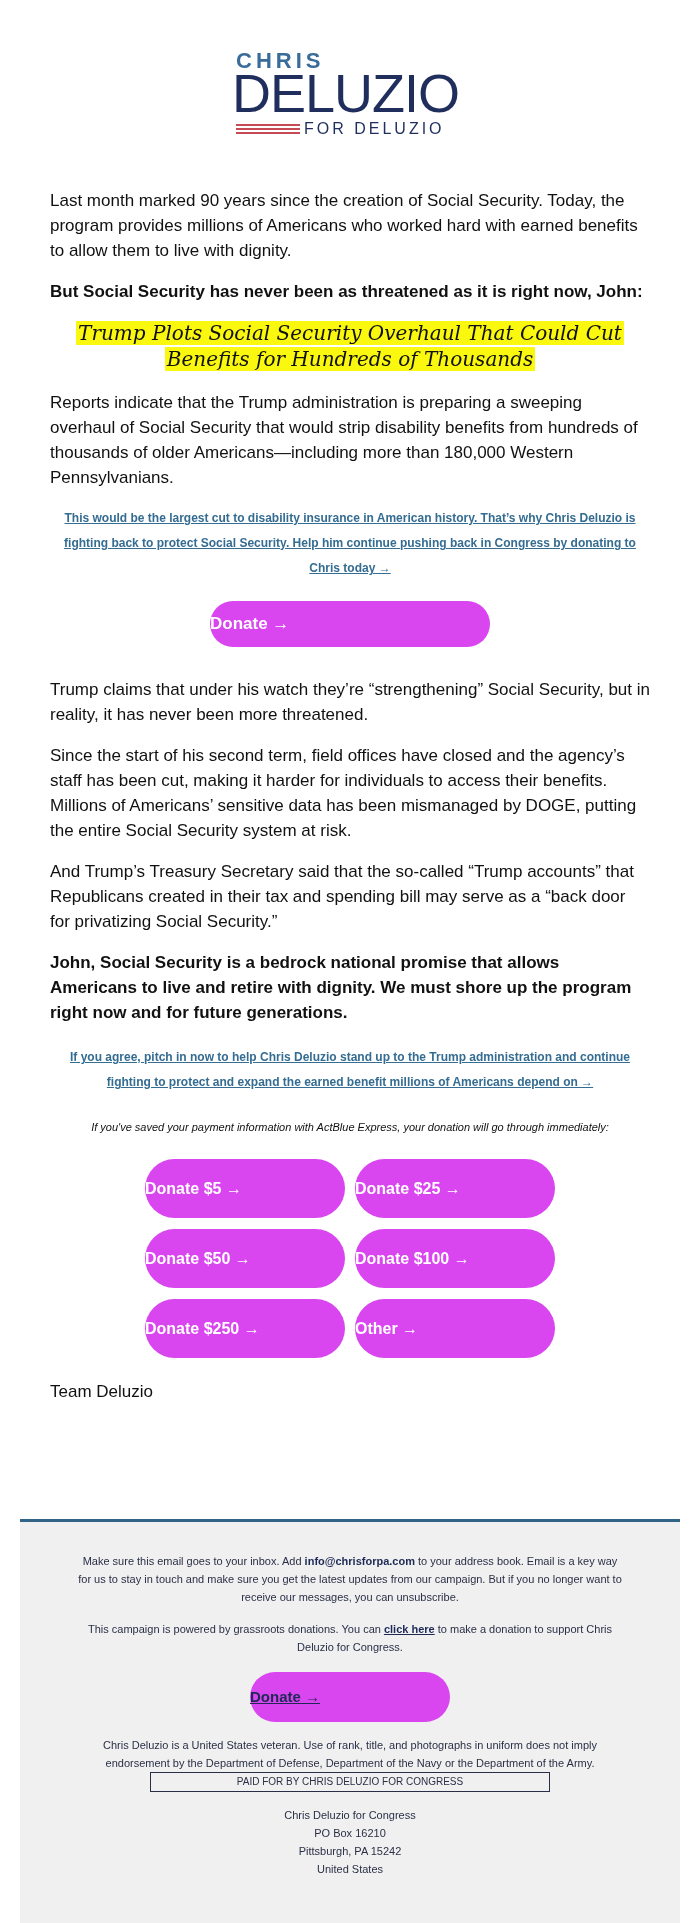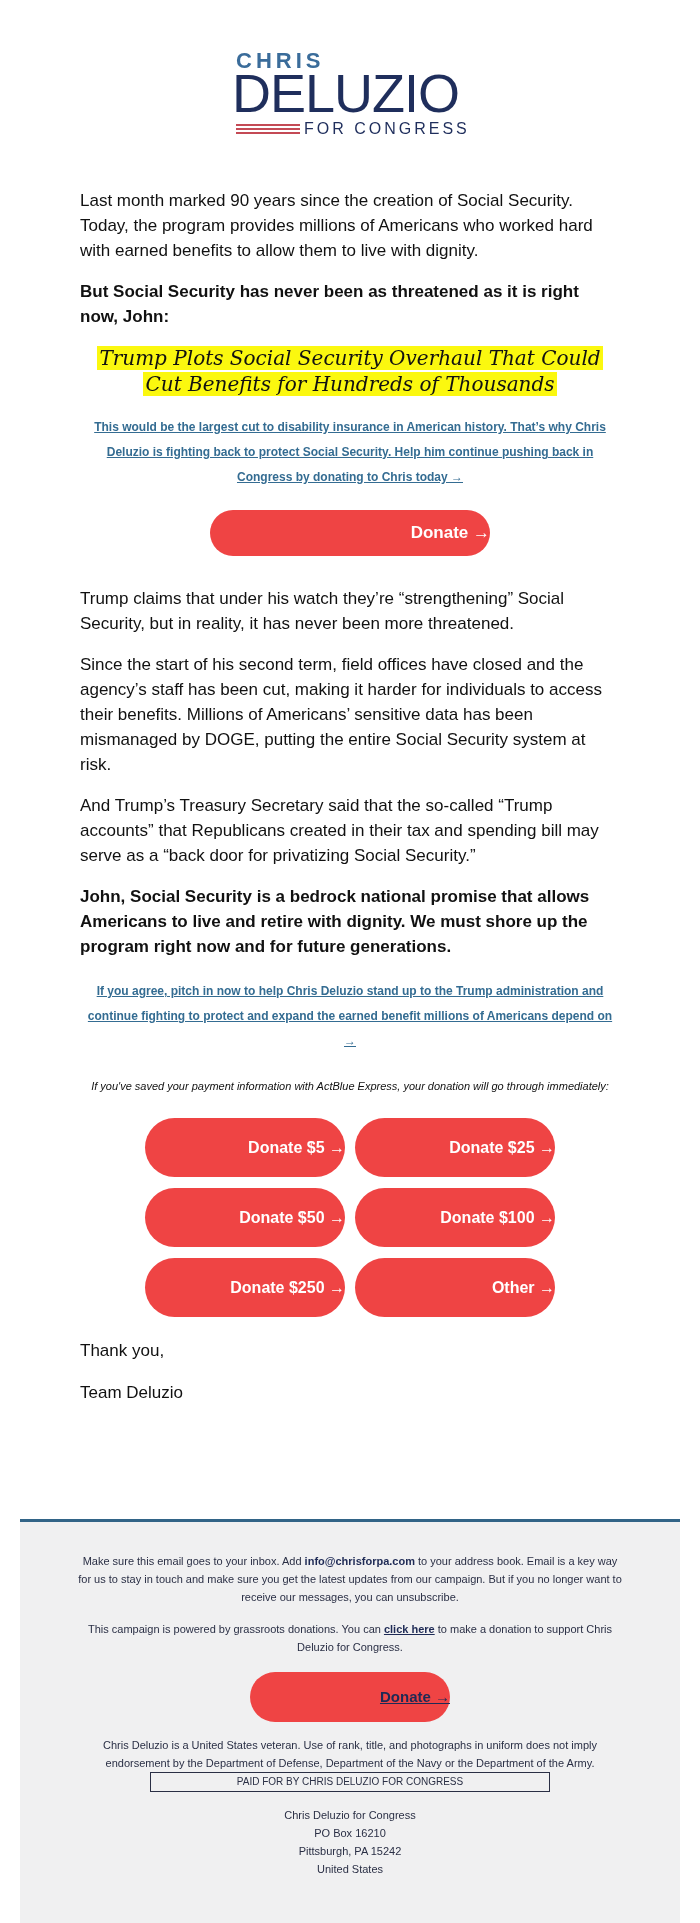--- a/index.html
+++ b/index.html
@@ -49,21 +49,21 @@
   }
   .logo-fc {
     position: absolute;
     left: 304px; top: 120px;
     font-family: "Liberation Sans", sans-serif;
     font-size: 16px;
     letter-spacing: 3px;
     color: #1f2e5c;
   }
   .content {
-    padding: 0 80px;
+    padding: 0 50px;
   }
   p.body {
     font-size: 17px;
     line-height: 25px;
     margin-bottom: 16px;
     color: #111111;
   }
   p.bold { font-weight: 700; }
   .headline-wrap {
     text-align: center;
@@ -89,25 +89,25 @@
     line-height: 25px;
     color: #346c92;
     margin: 0 4px 20px;
   }
   .link-para a {
     color: #346c92;
     text-decoration: underline;
   }
   .btn {
     display: block;
-    background: #ef4444;
+    background: #d946ef;
     color: #ffffff;
     font-weight: 700;
     font-size: 17px;
-    text-align: right;
+    text-align: left;
     border-radius: 30px;
     text-decoration: none;
     cursor: pointer;
   }
   .btn-main {
     width: 280px;
     height: 46px;
     line-height: 46px;
     margin: 0 auto 30px;
   }
@@ -171,31 +171,32 @@
 <body>
 
 <div class="logo">
   <div class="logo-chris">CHRIS</div>
   <div class="logo-deluzio">DELUZIO</div>
   <div class="logo-stripes">
       <span></span>
       <span></span>
       <span></span>
     </div>
-  <div class="logo-fc">FOR CONGRESS</div>
+  <div class="logo-fc">FOR DELUZIO</div>
 </div>
 
 <div class="content" style="padding-top:38px;">
   <p class="body">Last month marked 90 years since the creation of Social Security. Today, the program provides millions of Americans who worked hard with earned benefits to allow them to live with dignity.</p>
   <p class="body bold">But Social Security has never been as threatened as it is right now, John:</p>
 
   <div class="headline-wrap">
     <span class="headline">Trump Plots Social Security Overhaul That Could Cut Benefits for Hundreds of Thousands</span>
   </div>
 
+  <p class="body">Reports indicate that the Trump administration is preparing a sweeping overhaul of Social Security that would strip disability benefits from hundreds of thousands of older Americans—including more than 180,000 Western Pennsylvanians.</p>
 
   <p class="link-para">
     <a href="#">This would be the largest cut to disability insurance in American history. That’s why Chris Deluzio is fighting back to protect Social Security. Help him continue pushing back in Congress by donating to Chris today →</a>
   </p>
 
   <a href="#" class="btn btn-main">Donate →</a>
 
   <p class="body">Trump claims that under his watch they’re “strengthening” Social Security, but in reality, it has never been more threatened.</p>
   <p class="body">Since the start of his second term, field offices have closed and the agency’s staff has been cut, making it harder for individuals to access their benefits. Millions of Americans’ sensitive data has been mismanaged by DOGE, putting the entire Social Security system at risk.</p>
   <p class="body">And Trump’s Treasury Secretary said that the so-called “Trump accounts” that Republicans created in their tax and spending bill may serve as a “back door for privatizing Social Security.”</p>
@@ -209,21 +210,20 @@
 
   <div class="grid">
     <a href="#" class="btn">Donate $5 →</a>
     <a href="#" class="btn">Donate $25 →</a>
     <a href="#" class="btn">Donate $50 →</a>
     <a href="#" class="btn">Donate $100 →</a>
     <a href="#" class="btn">Donate $250 →</a>
     <a href="#" class="btn">Other →</a>
   </div>
 
-  <p class="signoff">Thank you,</p>
   <p class="signoff">Team Deluzio</p>
 </div>
 
 <div class="footer">
   <p class="f1">
     <span>Make sure this email goes to your inbox. Add </span><span class="email">info@chrisforpa.com</span><span> to your address book. Email is a key way for us to stay in touch and make sure you get the latest updates from our campaign. But if you no longer want to receive our messages, you can unsubscribe.</span>
   </p>
   <p class="f2">
     <span>This campaign is powered by grassroots donations. You can </span><a href="#">click here</a><span> to make a donation to support Chris Deluzio for Congress.</span>
   </p>

